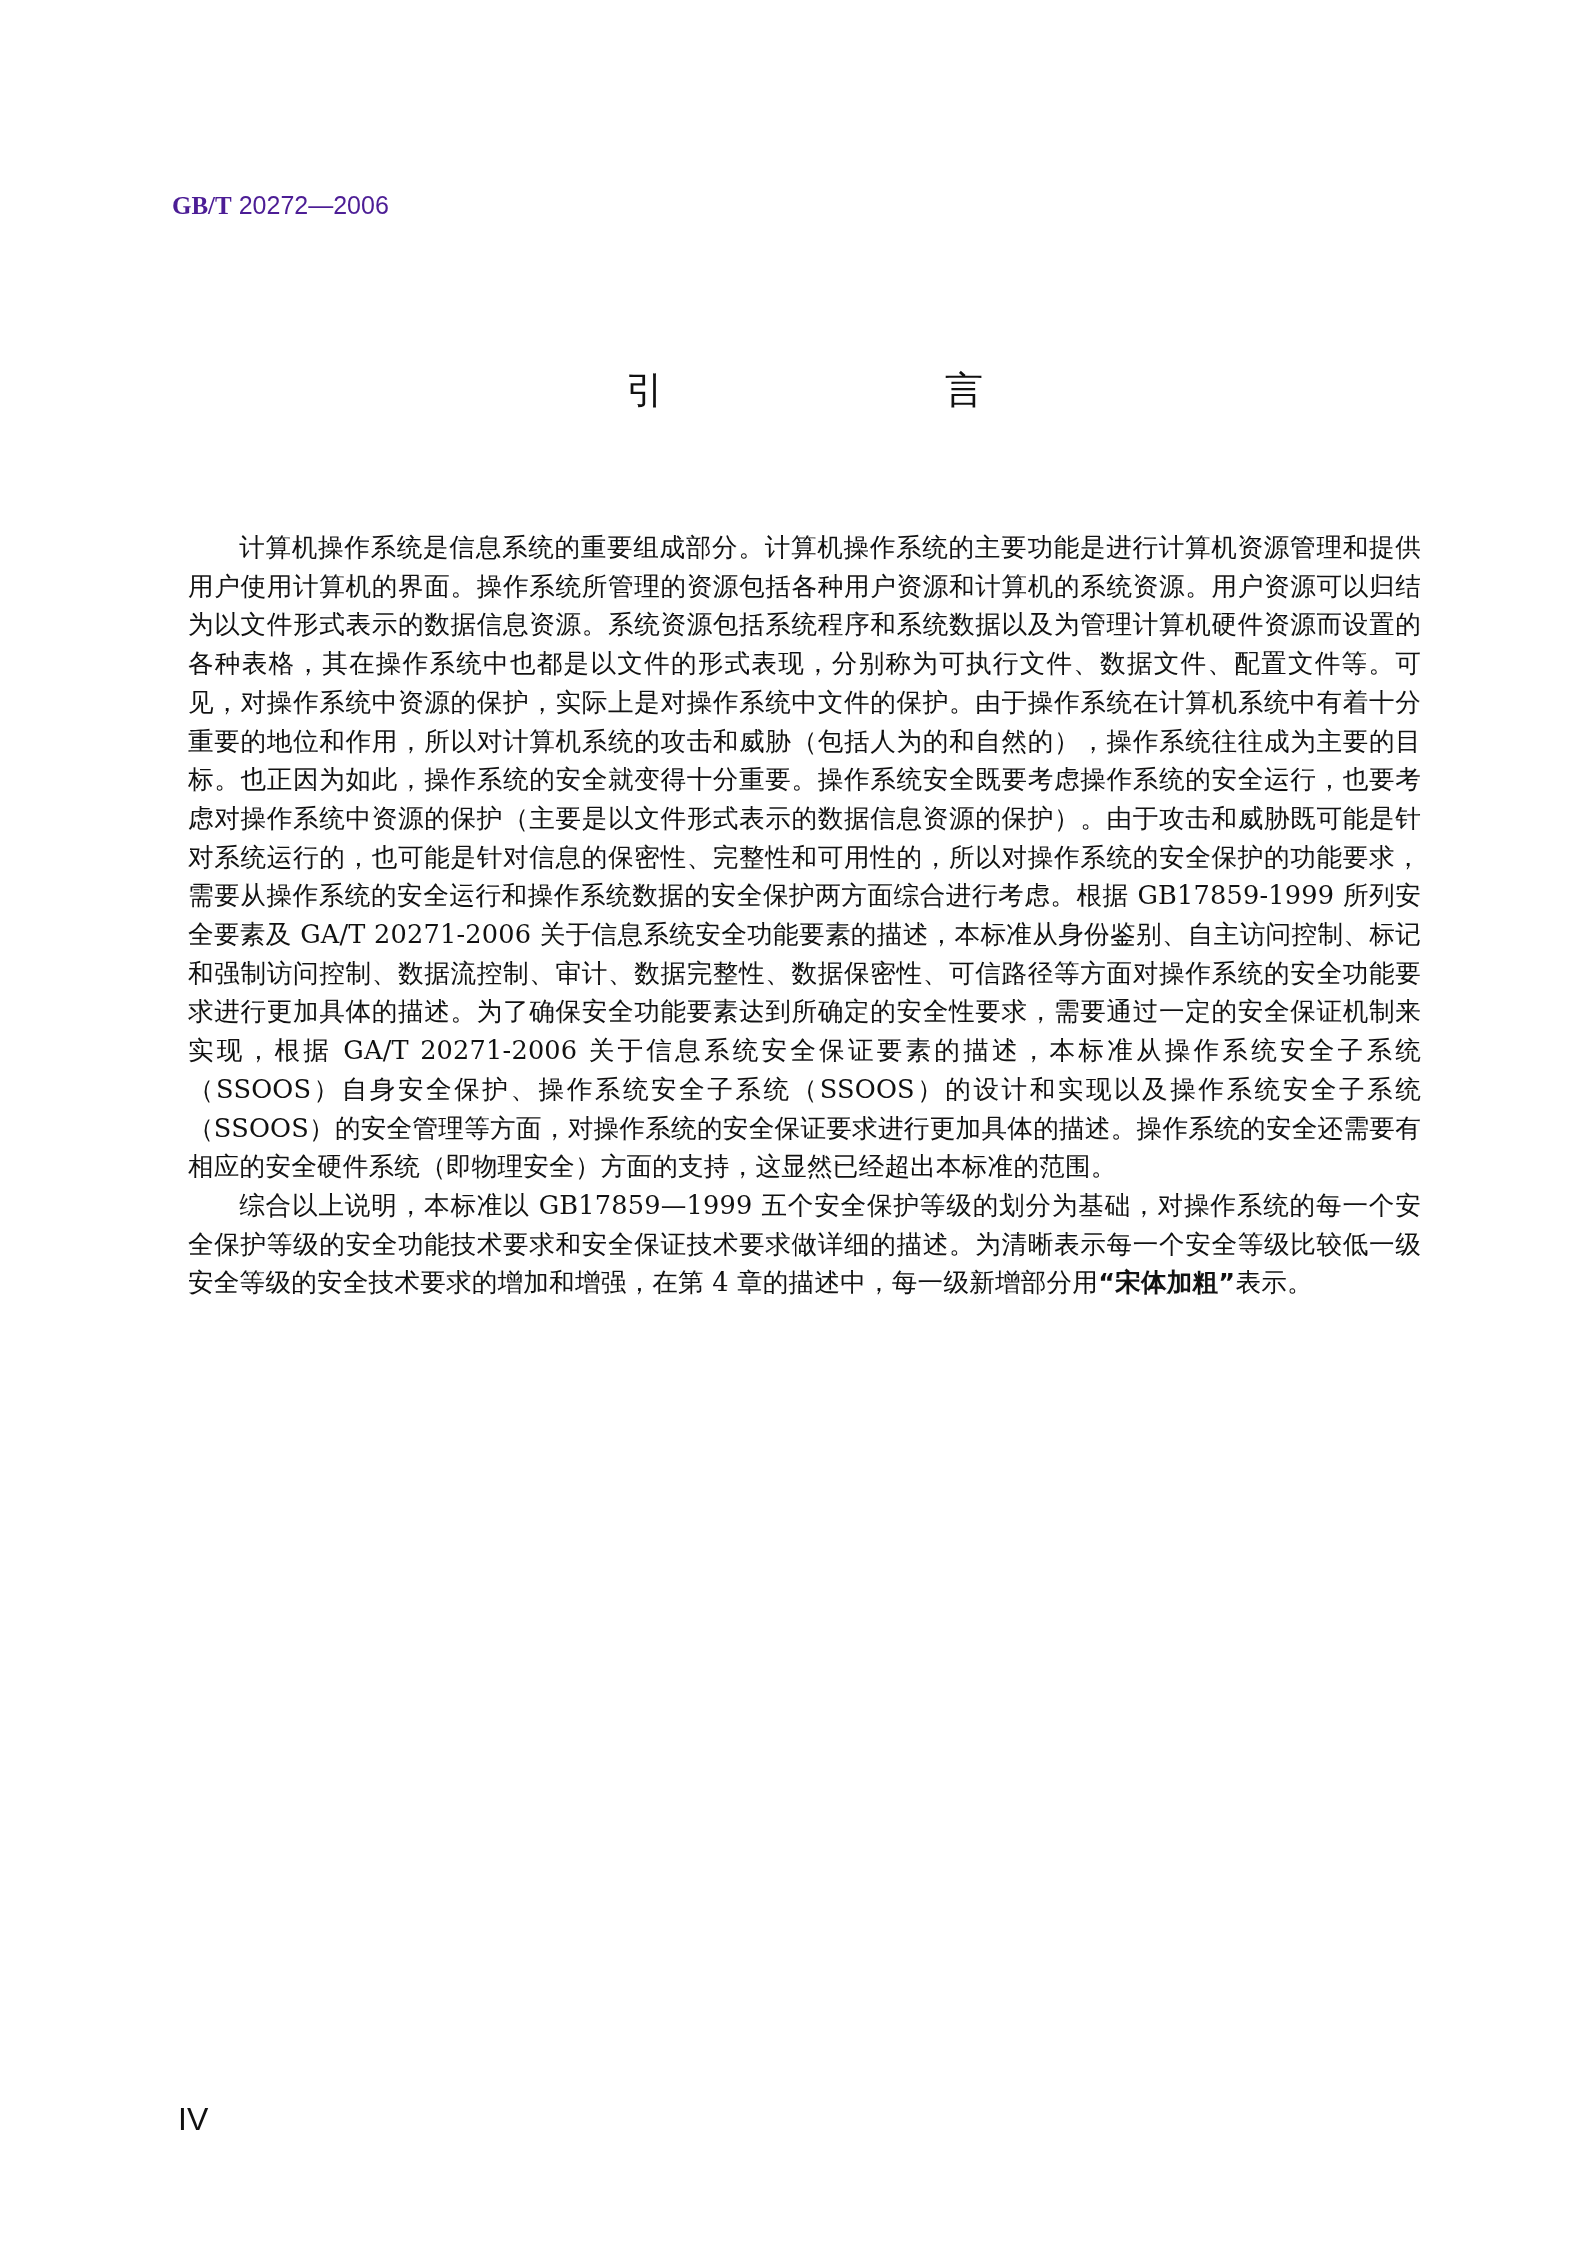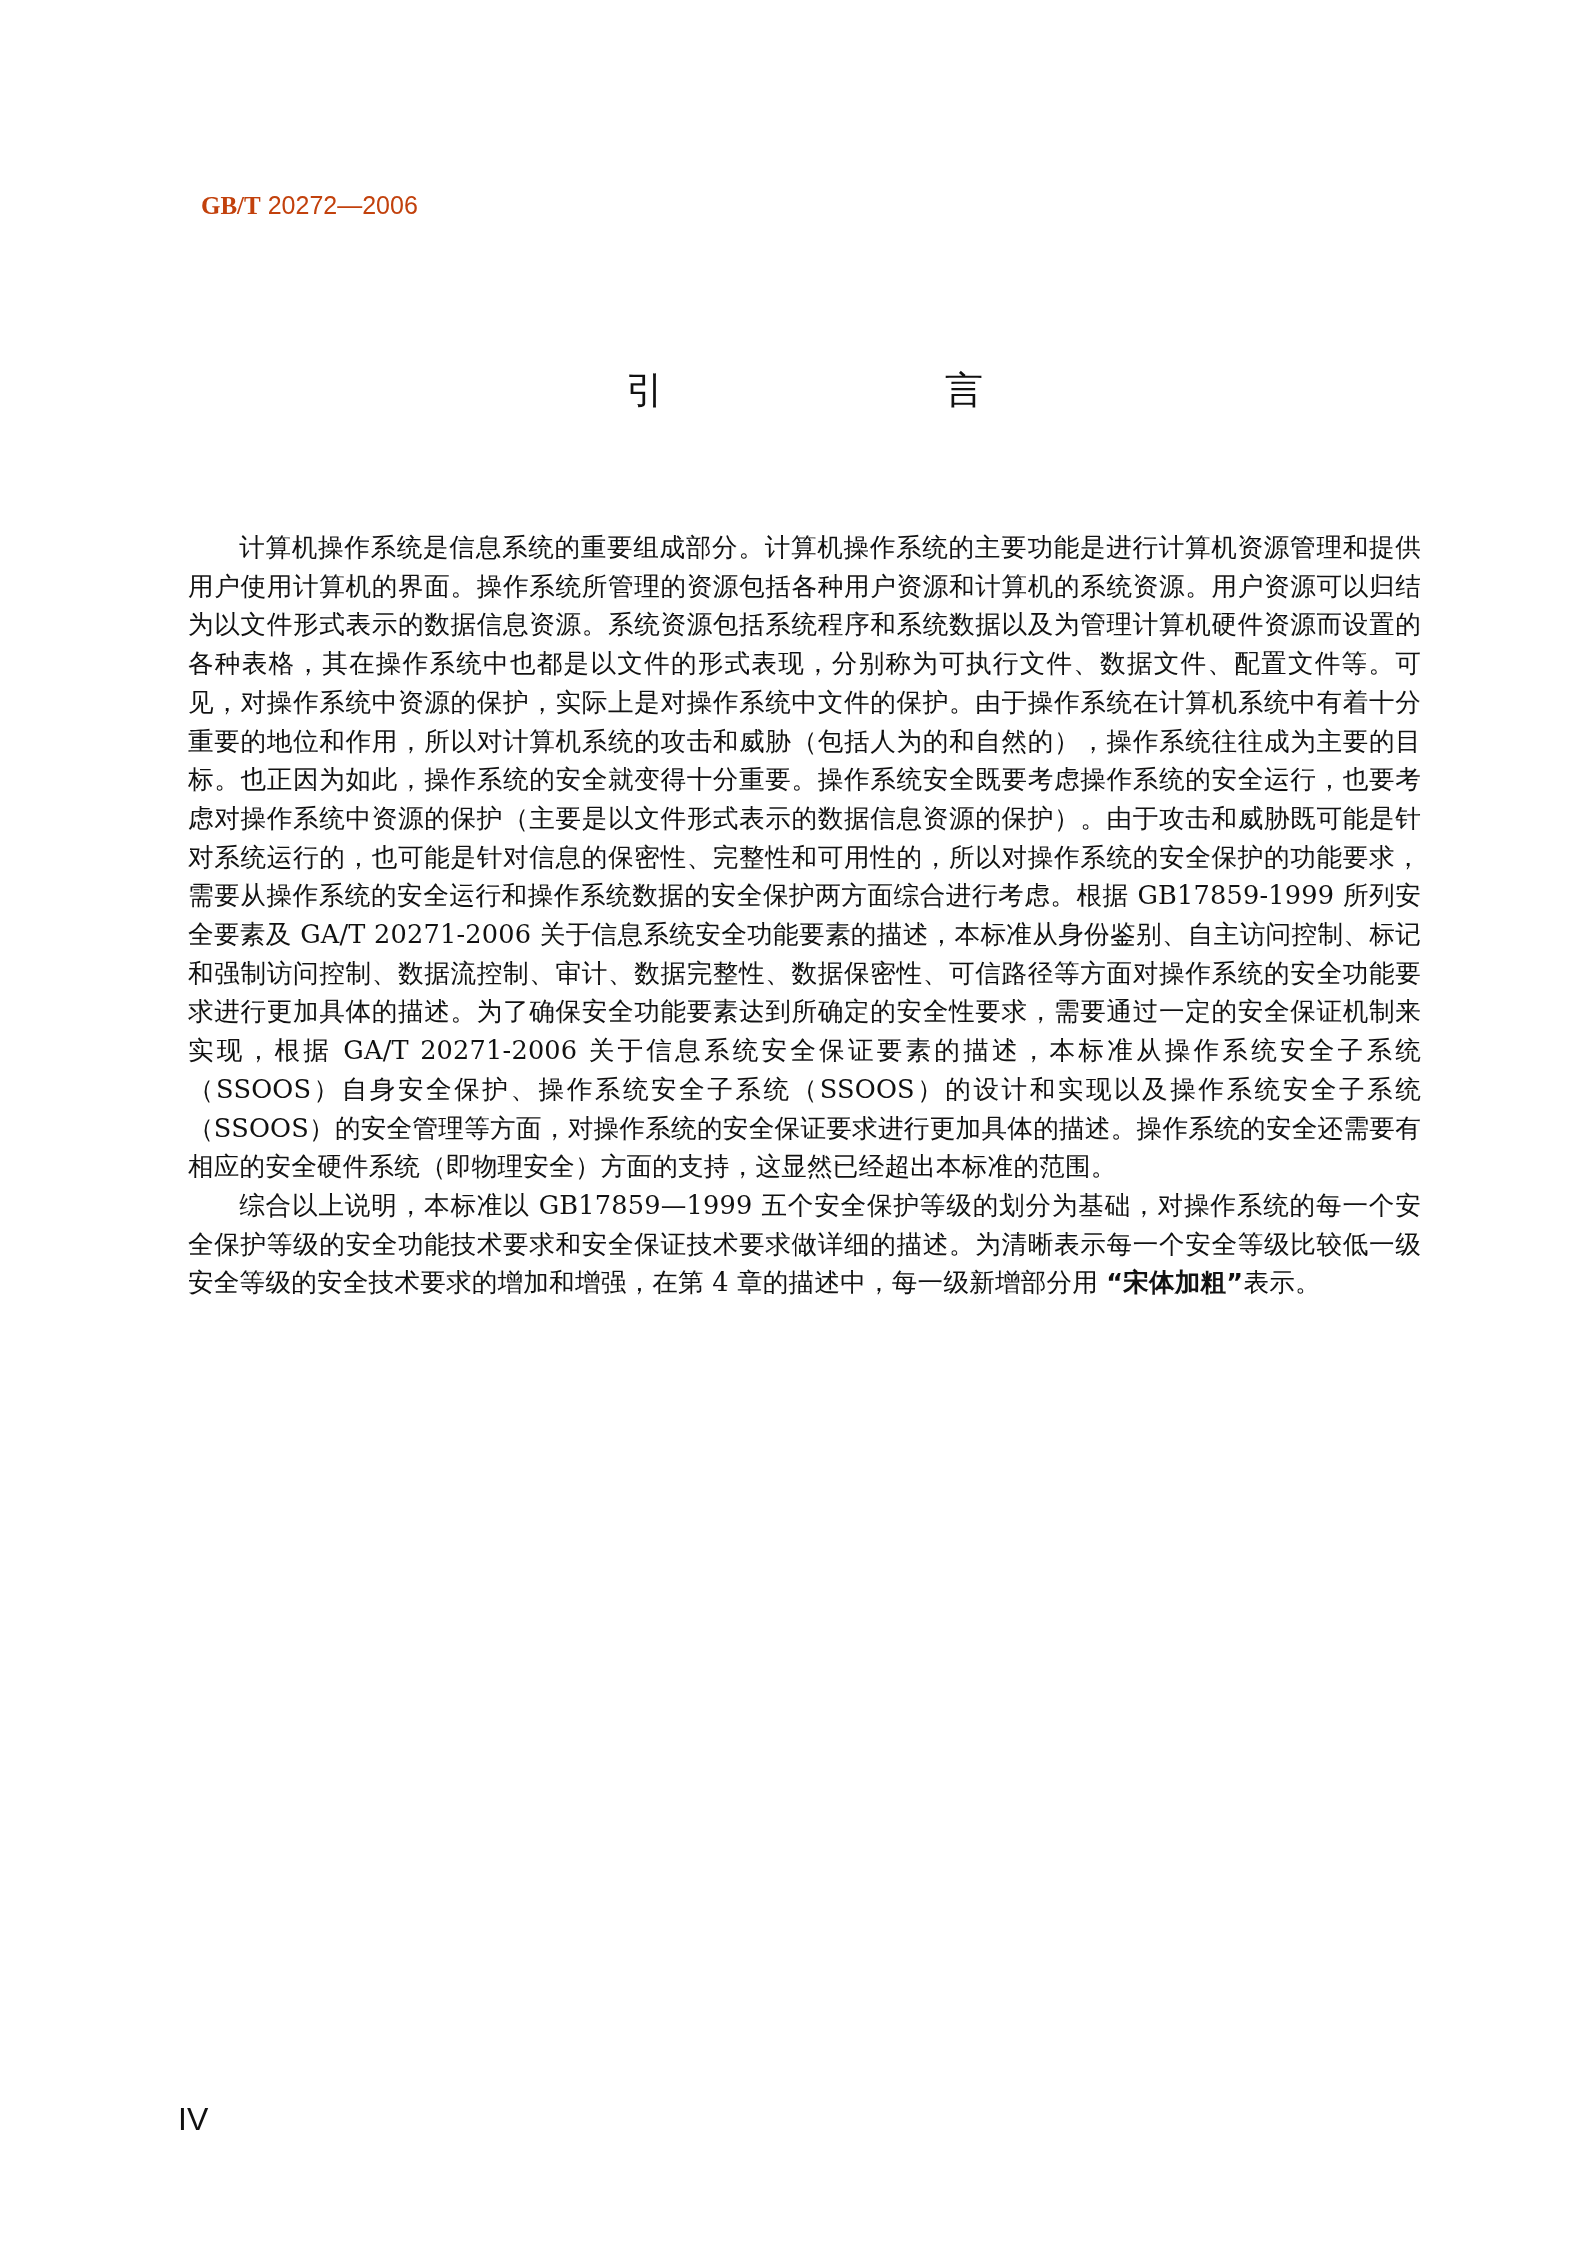--- a/index.html
+++ b/index.html
@@ -10,25 +10,25 @@
     body {
       width: 1587px;
       height: 2245px;
       position: relative;
       overflow: hidden;
       color: #111111;
       font-family: "Liberation Serif", "DejaVu Serif", serif;
     }
     .header-code {
       position: absolute;
-      left: 201px;
+      left: 172px;
       top: 190px;
       font-size: 25px;
       line-height: 30px;
-      color: #c2410c;
+      color: #4c1d95;
       font-family: "Liberation Sans", "DejaVu Sans", sans-serif;
     }
     .header-code .code-bold {
       font-family: "Liberation Serif", serif;
       font-weight: bold;
     }
     .page-title {
       position: absolute;
       left: 0;
       top: 365px;
@@ -56,21 +56,20 @@
       font-family: "DejaVu Serif", "Liberation Serif", serif;
       letter-spacing: 0.2px;
     }
     .body-text p {
       margin: 0;
       text-indent: 2em;
     }
     .body-text .bold {
       font-weight: bold;
       font-family: "DejaVu Sans", sans-serif;
-      margin-left: 8px;
     }
     .page-number {
       position: absolute;
       left: 178px;
       top: 2105px;
       font-size: 32px;
       line-height: 28px;
       font-family: Liberation Sans, sans-serif;
     }
   </style>

